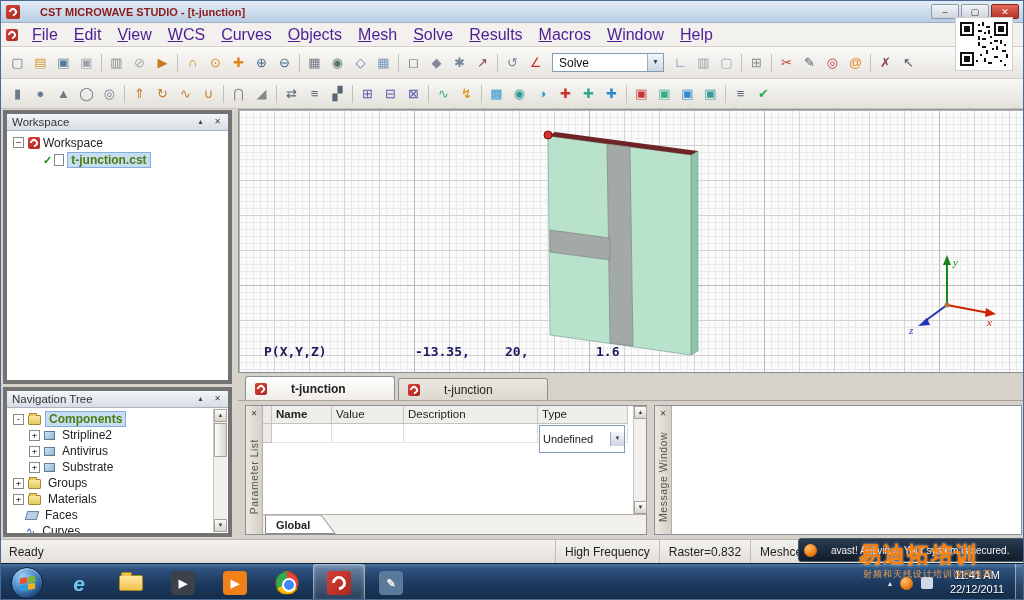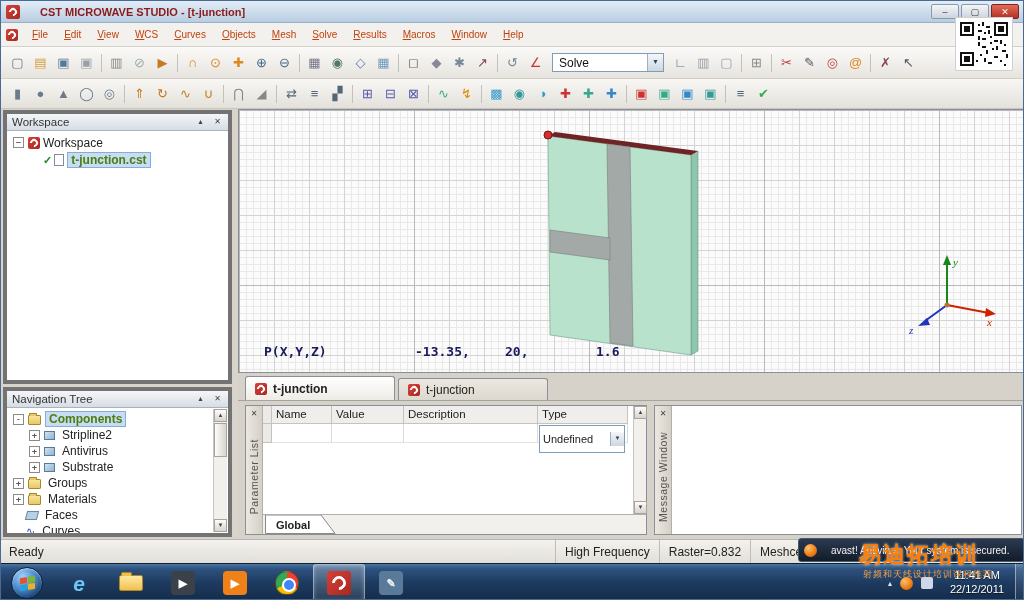--- a/index.html
+++ b/index.html
@@ -14,21 +14,21 @@
   .wbtn.close{background:linear-gradient(#e46a58,#b03224);color:#fff;border-color:#802618}
 
   
   .icon-cst{width:14px;height:14px;background:linear-gradient(135deg,#d84038,#a82820);border-radius:2px;position:relative;display:inline-block;flex:none}
   .icon-cst::after{content:"";position:absolute;inset:3px;border:2px solid #fff;border-left-color:transparent;border-radius:50%;transform:rotate(-45deg)}
   .icon-cst.sm{width:12px;height:12px}.icon-cst.sm::after{inset:2px}
 
   
   #menubar{position:absolute;left:0;top:22px;width:1024px;height:24px;background:#f3f1ee;border-bottom:1px solid #d4d0ca;display:flex;align-items:center;padding-left:5px}
   #menu-items{display:flex;margin-left:6px}
-  .menu-item{display:inline-block;font-size:10px;color:#c2410c;padding:3px 8px;cursor:default}
+  .menu-item{display:inline-block;font-size:16px;color:#4c1d95;padding:3px 8px;cursor:default}
   .menu-item::first-letter{text-decoration:underline}
 
   
   #toolbar1{position:absolute;left:0;top:46px;width:1024px;height:32px;background:linear-gradient(#fbfaf8,#e7e4df);border-bottom:1px solid #d2cec8;display:flex;align-items:center;padding-left:5px}
   #toolbar2{position:absolute;left:0;top:78px;width:1024px;height:30px;background:linear-gradient(#f8f7f4,#e4e1db);border-bottom:1px solid #c9c5bf;display:flex;align-items:center;padding-left:5px}
   .tbgroup{display:flex;align-items:center}
   .tb-btn{display:inline-block;width:21px;height:21px;line-height:21px;text-align:center;font-size:13px;margin:0 1px;border-radius:2px;flex:none;cursor:default}
   .tb-sep{display:inline-block;width:1px;height:18px;background:#c4c0ba;margin:0 3px;flex:none}
   #free-dd{width:112px;height:19px;background:#fff;border:1px solid #7f9db9;display:flex;align-items:center;font-size:12px;color:#111;padding-left:6px;margin:0 5px;flex:none}
   .dd-arrow{margin-left:auto;width:16px;height:17px;background:linear-gradient(#f5f7f9,#ccd6e2);border-left:1px solid #9ab0c4;text-align:center;line-height:16px;font-size:7px;color:#345}
@@ -78,21 +78,21 @@
   #model-svg{position:absolute;inset:0}
   #coords{position:absolute;inset:0;font:bold 13px "DejaVu Sans Mono",monospace;color:#1a1a5e}
   #coords span{position:absolute;top:234px}
   #coord-label{left:25px}#coord-x{left:176px}#coord-y{left:266px}#coord-z{left:357px}
   .ax-y{font:italic 11px "Liberation Serif",serif;fill:#17871b}
   .ax-x{font:italic 11px "Liberation Serif",serif;fill:#cc2200}
   .ax-z{font:italic 11px "Liberation Serif",serif;fill:#2233bb}
 
   
   #tabbar{position:absolute;left:237px;top:372px;width:787px;height:28px;background:#d6d2ca;border-bottom:1px solid #a8a49c;display:flex;align-items:flex-end;padding-left:7px}
-  .tab{width:150px;display:flex;align-items:center;gap:6px;padding:0 9px;border:1px solid #8a8f98;border-bottom:none;border-radius:3px 3px 0 0;margin-right:3px}
+  .tab{width:150px;display:flex;align-items:center;gap:24px;padding:0 9px;border:1px solid #8a8f98;border-bottom:none;border-radius:3px 3px 0 0;margin-right:3px}
   .tab.active{height:24px;background:linear-gradient(#ffffff,#efece6)}
   .tab.inactive{height:22px;background:linear-gradient(#ece8e0,#dcd8d0)}
   .tab-label{font-size:12px;color:#222;white-space:nowrap;overflow:hidden}
   .tab.active .tab-label{font-weight:bold}
 
   
   #bottomarea{position:absolute;left:237px;top:400px;width:787px;height:138px;background:#d6d2ca}
   .dock-panel{position:absolute;top:4px;height:130px;background:#fff;border:1px solid #8a9099;display:flex}
   #param-panel{left:7px;width:402px}
   #msg-panel{left:416px;width:368px}
@@ -404,21 +404,21 @@
 
   <div id="bottomarea">
     <div class="dock-panel" id="param-panel">
       <div class="side-strip">
         <span class="strip-close"></span>
         <span class="strip-label">Parameter List</span>
       </div>
       <div class="param-main">
         <div id="param-head" class="p-row">
           <div class="gutter"></div>
-        <div class="ph-cell" style="width: 60px;">Name</div>
+        <div class="ph-cell" style="width: 60px; font-weight: bold;">Name</div>
             <div class="ph-cell" style="width: 72px;">Value</div>
             <div class="ph-cell" style="width: 134px;">Description</div>
             <div class="ph-cell" style="width: 90px;">Type</div>
           </div>
         <div id="param-row1" class="p-row">
           <div class="gutter"></div>
         <div class="pb-cell" style="width: 60px;"></div>
             <div class="pb-cell" style="width: 72px;"></div>
             <div class="pb-cell" style="width: 134px;"></div>
             <div class="pb-cell" style="width: 90px;">

